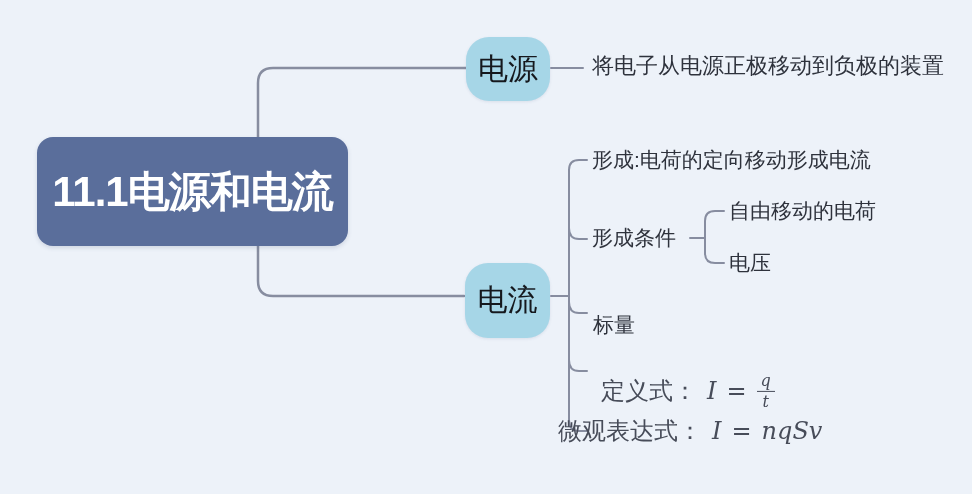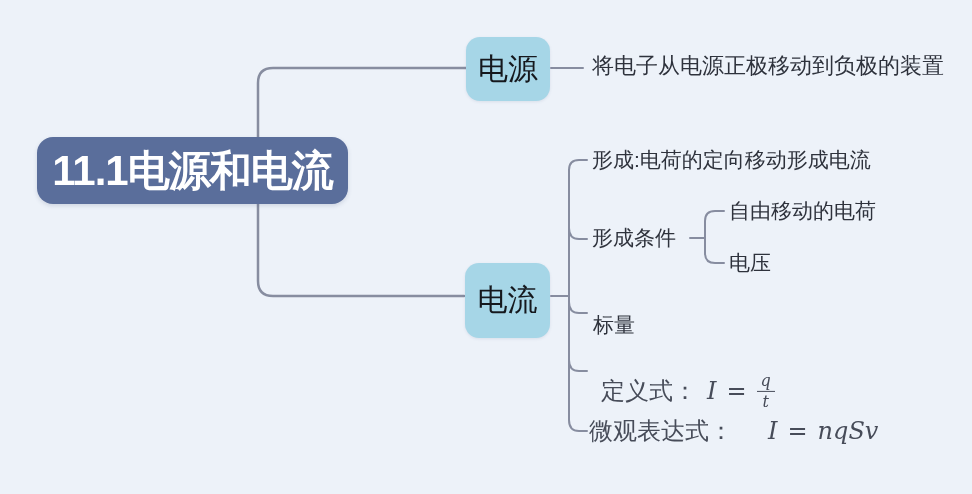--- a/index.html
+++ b/index.html
@@ -27,35 +27,35 @@
   svg.connectors{
     position:absolute;left:0;top:0;width:972px;height:494px;
   }
   svg.connectors path{
     fill:none;
     stroke:var(--connector);
     stroke-linecap:round;
   }
   .root-node{
     position:absolute;
-    left:37px;top:137px;width:311px;height:67px;
+    left:37px;top:137px;width:311px;height:109px;
     background:var(--root-fill);
     border-radius:16px;
     display:flex;align-items:center;justify-content:center;
     color:var(--root-text);
     font-size:42px;
     font-weight:600;
     letter-spacing:-1px;
     white-space:nowrap;
     box-shadow:0 2px 4px rgba(70,90,130,0.18);
   }
   .topic-box{
     position:absolute;
     background:var(--node-fill);
-    border-radius:14px;
+    border-radius:23px;
     display:flex;align-items:center;justify-content:center;
     color:var(--node-text);
     font-size:30px;
     font-weight:500;
     white-space:nowrap;
     box-shadow:0 1px 3px rgba(70,90,130,0.12);
   }
   .topic-box.power{left:466px;top:37px;width:84px;height:64px;}
   .topic-box.current{left:465px;top:263px;width:85px;height:75px;}
   .leaf{
@@ -141,21 +141,21 @@
     <span class="math">
       <span>I</span>
       <span class="eq">=</span>
       <span class="frac">
         <span class="num">q</span>
         <span class="den">t</span>
       </span>
     </span>
   </div>
 
-  <div class="formula" style="left:589px;top:431px;gap:25px;">
+  <div class="formula" style="left:558px;top:431px;">
     <span>微观表达式：</span>
     <span class="math">
       <span>I</span>
       <span class="eq">=</span>
       <span>nqSv</span>
     </span>
   </div>
 
 </div>
 

